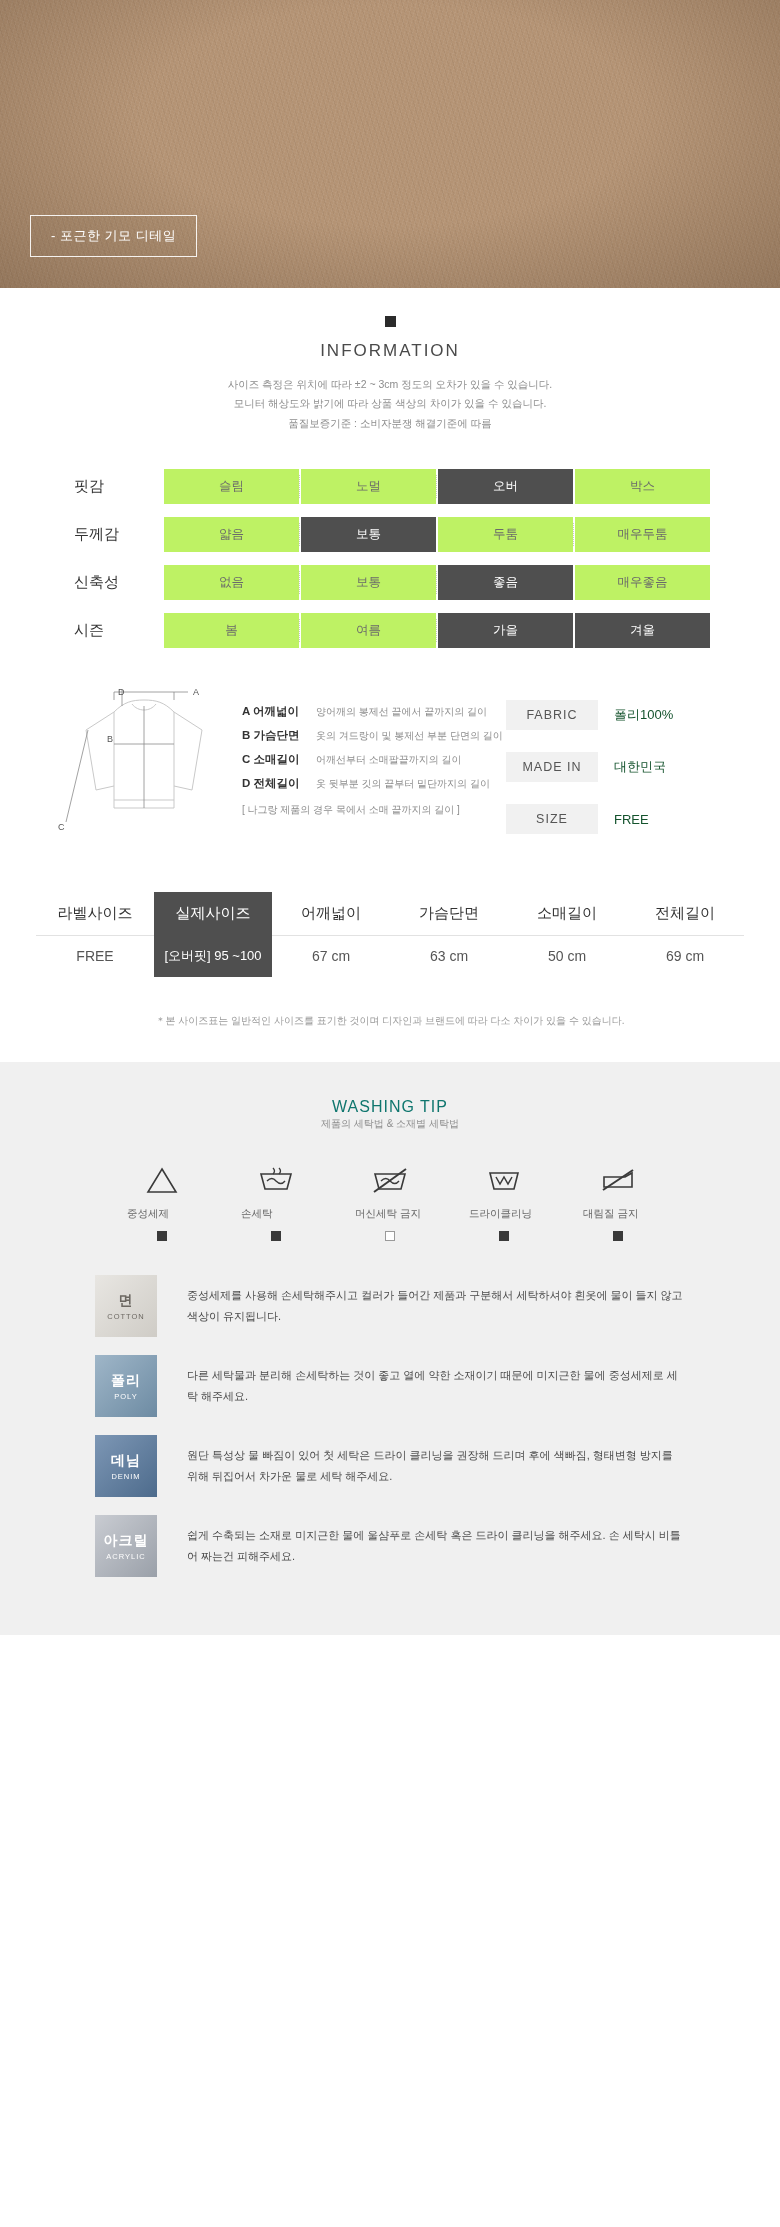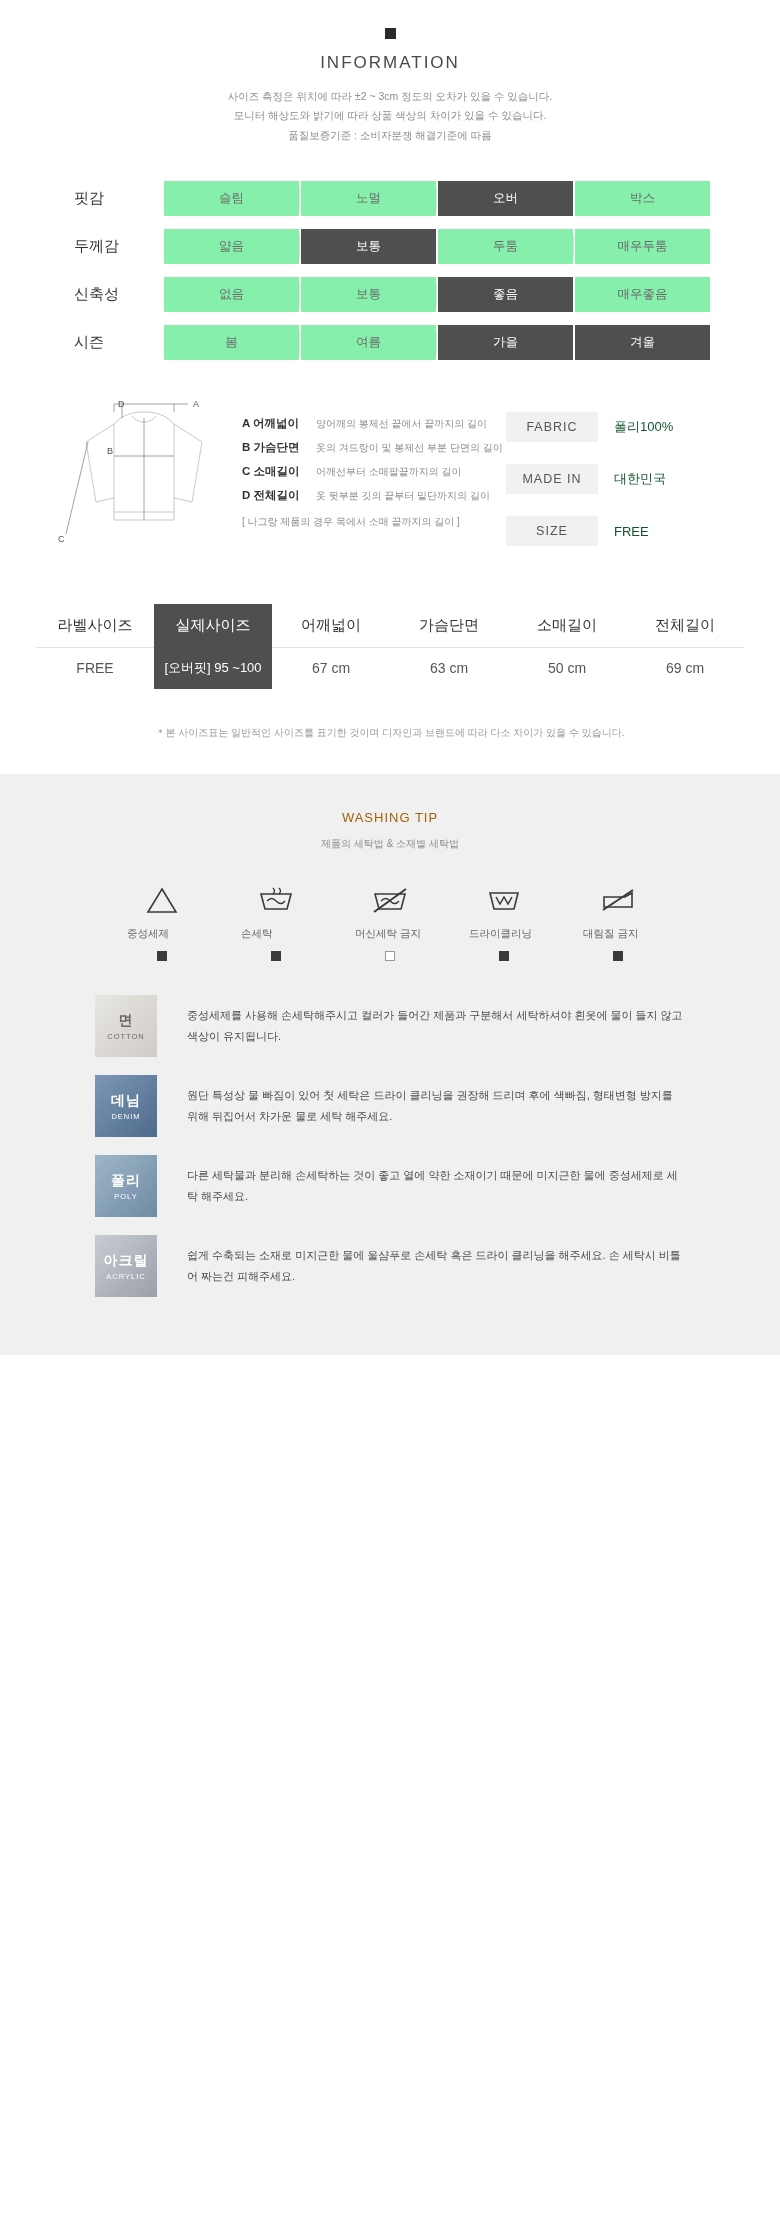--- a/index.html
+++ b/index.html
@@ -69,21 +69,21 @@
   
   .attrs { margin: 26px auto 0; width: 640px; }
   .attr-row { display:flex; align-items:center; margin-bottom: 13px; }
   .attr-label {
     width: 94px; text-align:left; font-size: 15px; color:#333; font-weight: 500;
     padding-left: 4px;
   }
   .attr-cells { display:flex; flex:1; gap: 2px; }
   .attr-cell {
     flex:1; text-align:center; font-size: 12.5px; color:#6a6a6a;
-    background:#86efac; padding: 9px 0; position:relative;
+    background:#bef264; padding: 9px 0; position:relative;
   }
   .attr-cell.sel { background:#4f4f4f; color:#fff; }
   .attr-cell.dotted:after{
     content:""; position:absolute; right:-1px; top:6px; bottom:6px;
     border-right:1px dotted #c9c9c9;
   }
 
   
   .measure { display:flex; margin: 34px 22px 0; align-items:flex-start; }
   .diagram { width: 190px; height: 170px; position:relative; flex:none; margin-left:30px;}
@@ -108,22 +108,22 @@
     flex:1; text-align:center; font-size: 15px; color:#333; padding: 12px 0;
   }
   .st-head .hi { background:#4f4f4f; color:#fff; }
   .st-body .hi { background:#4f4f4f; color:#fff; font-size: 13px; }
   .st-body div { font-size: 14px; color:#555; border-top: 1px solid #e2e2e2; }
   .st-body .hi { border-top: none; }
   .st-note { text-align:center; font-size: 10px; color:#9a9a9a; margin: 37px 0 34px; }
 
   
   .wash { background:#f0f0f0; padding: 36px 0 40px; }
-  .wash-title { text-align:center; font-size: 13px; color:#a16207; letter-spacing:1px; }
-  .wash-sub { text-align:center; font-size: 10px; color:#8d8d8d; margin-top: 12px; }
+  .wash-title { text-align:center; font-size: 16px; color:#0f766e; letter-spacing:1px; }
+  .wash-sub { text-align:center; font-size: 10px; color:#8d8d8d; margin-top: 1px; }
   .wash-icons { display:flex; justify-content:center; gap: 44px; margin-top: 28px; }
   .wi { width: 70px; }
   .wi .gl { height: 42px; display:flex; align-items:center; justify-content:center; }
   .wi .cap { font-size: 10.5px; color:#666; margin-top: 6px; }
   .wi .box { width:10px; height:10px; background:#3a3a3a; margin: 10px auto 0; }
   .wi .box.open { background:#fff; border:1px solid #9a9a9a; }
 
   .care-list { margin: 34px 95px 0; }
   .care-item { display:flex; align-items:center; margin-bottom: 18px; }
   .care-chip {
@@ -138,20 +138,26 @@
   .chip-acrylic{ background: linear-gradient(135deg,#c9ccd2,#9aa0a9); }
   .care-text { font-size: 11px; color:#4a4a4a; line-height: 1.9; margin-left: 30px; }
 
   .footline { height: 34px; background:#fff; }
 </style>
 </head>
 <body>
 
 <div class="page">
 
+  <div class="hero">
+    <div class="fur"></div>
+    <div class="fur2"></div>
+    <div class="vig"></div>
+    <div class="hero-caption">- 포근한 기모 디테일</div>
+  </div>
 
   <div class="info-sec">
     <div class="sq-mark"></div>
     <div class="info-title">INFORMATION</div>
     <div class="info-lines">
       <div>사이즈 측정은 위치에 따라 ±2 ~ 3cm 정도의 오차가 있을 수 있습니다.</div>
       <div>모니터 해상도와 밝기에 따라 상품 색상의 차이가 있을 수 있습니다.</div>
       <div>품질보증기준 : 소비자분쟁 해결기준에 따름</div>
     </div>
   </div>
@@ -361,33 +367,33 @@
 
       <div class="care-item">
         <div class="care-chip chip-cotton">
           <div class="k1">면</div>
           <div class="k2">COTTON</div>
         </div>
         <div class="care-text">중성세제를 사용해 손세탁해주시고 컬러가 들어간 제품과 구분해서 세탁하셔야 흰옷에 물이 들지 않고 색상이 유지됩니다.</div>
       </div>
 
       <div class="care-item">
+        <div class="care-chip chip-poly">
+          <div class="k1">폴리</div>
+          <div class="k2">POLY</div>
+        </div>
+        <div class="care-text">다른 세탁물과 분리해 손세탁하는 것이 좋고 열에 약한 소재이기 때문에 미지근한 물에 중성세제로 세탁 해주세요.</div>
+      </div>
+
+      <div class="care-item">
         <div class="care-chip chip-denim">
           <div class="k1">데님</div>
           <div class="k2">DENIM</div>
         </div>
         <div class="care-text">원단 특성상 물 빠짐이 있어 첫 세탁은 드라이 클리닝을 권장해 드리며 후에 색빠짐, 형태변형 방지를 위해 뒤집어서 차가운 물로 세탁 해주세요.</div>
-      </div>
-
-      <div class="care-item">
-        <div class="care-chip chip-poly">
-          <div class="k1">폴리</div>
-          <div class="k2">POLY</div>
-        </div>
-        <div class="care-text">다른 세탁물과 분리해 손세탁하는 것이 좋고 열에 약한 소재이기 때문에 미지근한 물에 중성세제로 세탁 해주세요.</div>
       </div>
 
       <div class="care-item">
         <div class="care-chip chip-acrylic">
           <div class="k1">아크릴</div>
           <div class="k2">ACRYLIC</div>
         </div>
         <div class="care-text">쉽게 수축되는 소재로 미지근한 물에 울샴푸로 손세탁 혹은 드라이 클리닝을 해주세요. 손 세탁시 비틀어 짜는건 피해주세요.</div>
       </div>
 

